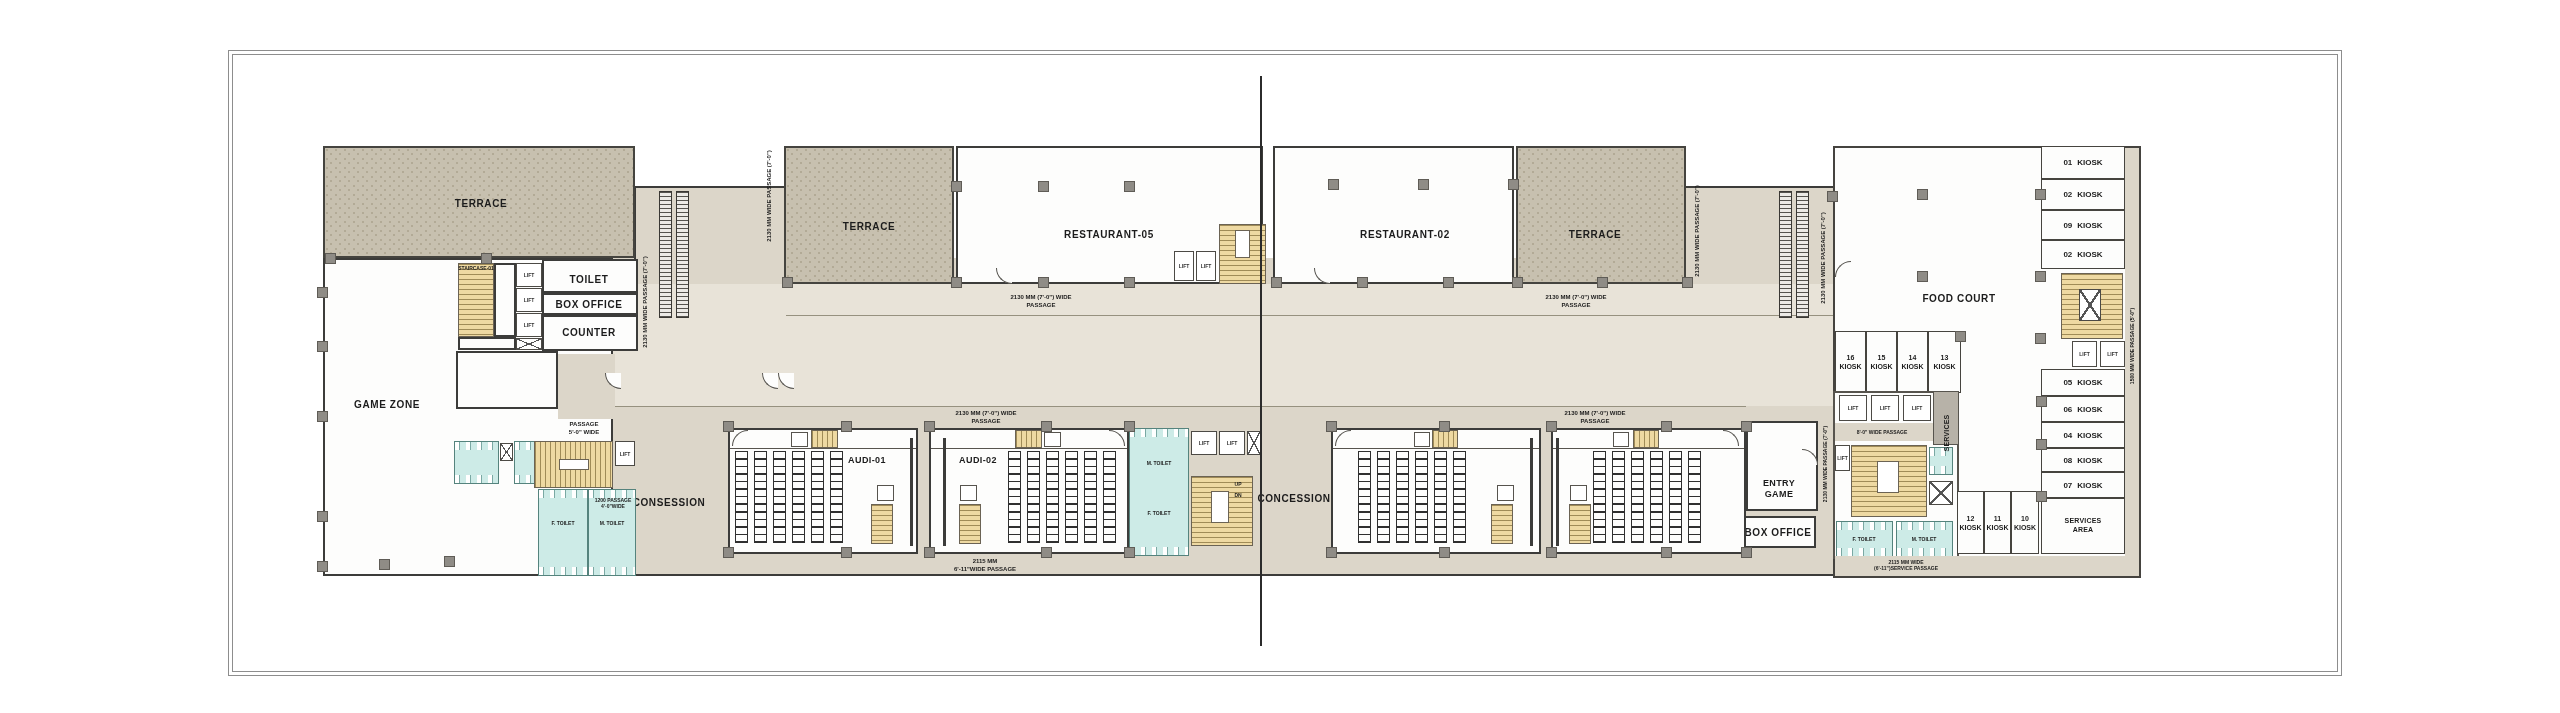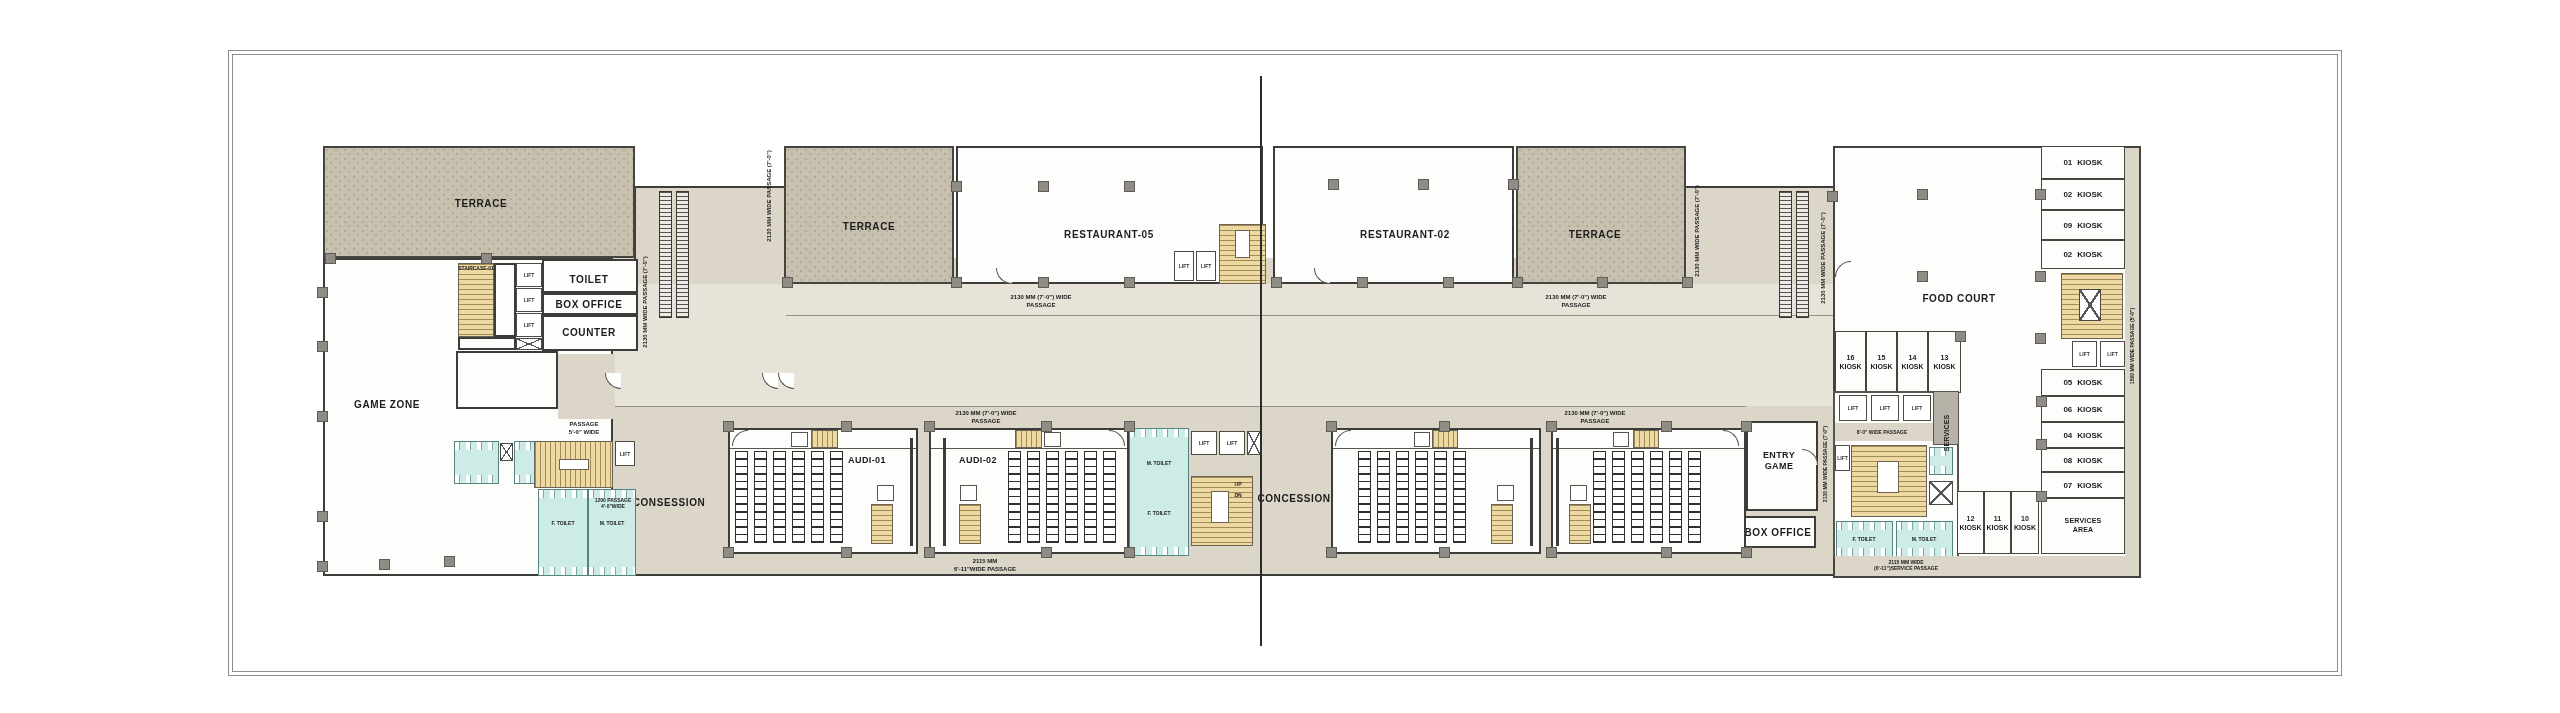--- a/index.html
+++ b/index.html
@@ -242,21 +242,21 @@
       <div>KIOSK</div>
     </div>
 
     <div class="a beige" style="left:1606px;top:505px;width:304px;height:20px"></div>
     <div class="lbl two t5" style="left:1677px;top:514px">
       <div>2115 MM WIDE</div>
       <div>(6'-11")SERVICE PASSAGE</div>
     </div>
 
     <div class="a room" style="left:1517px;top:370px;width:72px;height:90px"></div>
-    <div class="lbl two l9" style="left:1550px;top:410px">
+    <div class="lbl two l9" style="left:1550px;top:438px">
       <div>ENTRY</div>
       <div>GAME</div>
     </div>
     <div class="doorUR" style="left:1573px;top:398px"></div>
     <div class="lbl vt t5" style="left:1596px;top:413px">2130 MM WIDE PASSAGE (7'-0")</div>
     <div class="a room" style="left:1512px;top:465px;width:75px;height:32px"></div>
     <div class="lbl" style="left:1549px;top:481px">BOX OFFICE</div>
 
     <div class="a room" style="left:499px;top:377px;width:190px;height:126px"></div>
     <div class="a" style="left:501px;top:379px;width:186px;height:19px;border-bottom:1px solid #57544e"></div>

